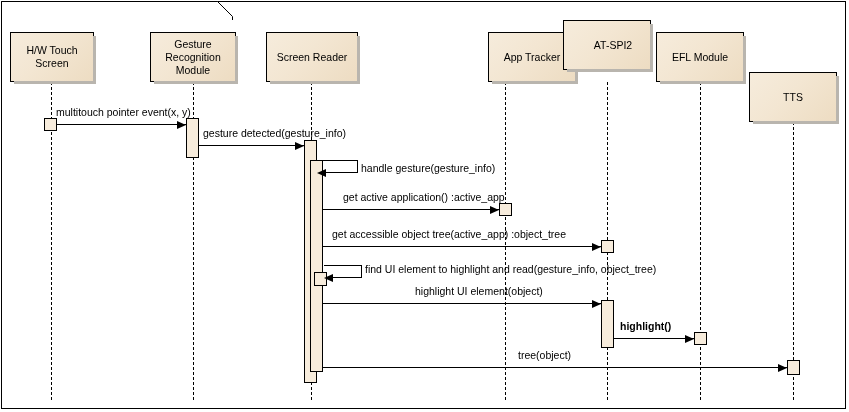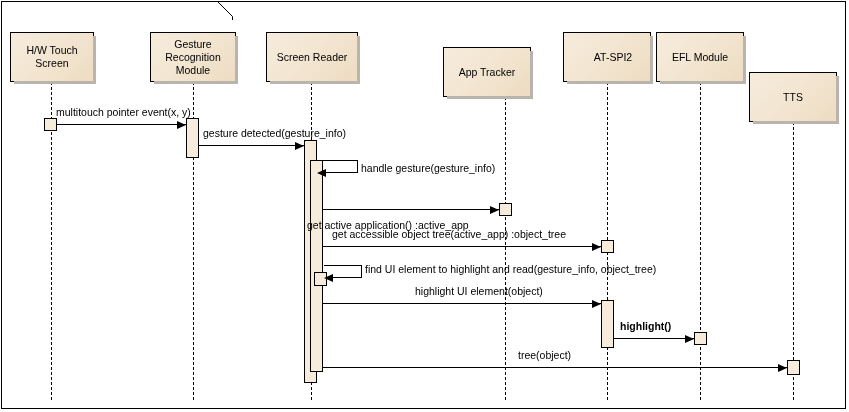--- a/index.html
+++ b/index.html
@@ -167,27 +167,27 @@
         <div class="shadow2"></div>
         <div>Gesture<br>Recognition<br>Module</div>
       </div>
       <div class="lifeline" style="left: 311px; top: 82px; height: 318px;"></div>
       <div class="lifeline-box" style="left: 266px; top: 32px; width: 92px; height: 50px;">
         <div class="shadow"></div>
         <div class="shadow2"></div>
         <div>Screen Reader</div>
       </div>
       <div class="lifeline" style="left: 505px; top: 82px; height: 318px;"></div>
-      <div class="lifeline-box" style="left: 443px; top: 32px; width: 88px; height: 50px; margin-top: 15px;">
+      <div class="lifeline-box" style="left: 488px; top: 32px; width: 88px; height: 50px;">
         <div class="shadow"></div>
         <div class="shadow2"></div>
         <div>App Tracker</div>
       </div>
       <div class="lifeline" style="left: 607px; top: 82px; height: 318px;"></div>
-      <div class="lifeline-box" style="left: 563px; top: 32px; width: 88px; height: 50px; padding-left: 12px;">
+      <div class="lifeline-box" style="left: 563px; top: 20px; width: 88px; height: 50px; padding-left: 12px;">
         <div class="shadow"></div>
         <div class="shadow2"></div>
         <div>AT-SPI2</div>
       </div>
       <div class="lifeline" style="left: 700px; top: 82px; height: 318px;"></div>
       <div class="lifeline-box" style="left: 656px; top: 32px; width: 88px; height: 50px;">
         <div class="shadow"></div>
         <div class="shadow2"></div>
         <div>EFL Module</div>
       </div>
@@ -215,21 +215,21 @@
       <div class="msg-arrow right" style="left: 177px; top: 121px;"></div>
       <div class="msg-label" style="left: 56px; top: 106px; text-align: right;">multitouch pointer event(x, y)</div>
       <div class="msg-line" style="left: 199px; top: 145px; width: 105px;"></div>
       <div class="msg-arrow right" style="left: 295px; top: 142px;"></div>
       <div class="msg-label" style="left: 203px; top: 127px;">gesture detected(gesture_info)</div>
       <div class="self-msg" style="left: 317px; top: 160px; width: 41px; height: 13px;"></div>
       <div class="msg-arrow left" style="left: 317px; top: 169px;"></div>
       <div class="msg-label" style="left: 361px; top: 162px;">handle gesture(gesture_info)</div>
       <div class="msg-line" style="left: 323px; top: 209px; width: 176px;"></div>
       <div class="msg-arrow right" style="left: 490px; top: 206px;"></div>
-      <div class="msg-label" style="left: 307px; top: 191px; margin-top: 28px;">get active application() :active_app</div>
+      <div class="msg-label" style="left: 343px; top: 191px;">get active application() :active_app</div>
       <div class="msg-line" style="left: 323px; top: 246px; width: 278px;"></div>
       <div class="msg-arrow right" style="left: 592px; top: 243px;"></div>
       <div class="msg-label" style="left: 332px; top: 228px;">get accessible object tree(active_app) :object_tree</div>
       <div class="self-msg" style="left: 324px; top: 265px; width: 38px; height: 13px;"></div>
       <div class="msg-arrow left" style="left: 324px; top: 274px;"></div>
       <div class="msg-label" style="left: 365px; top: 263px;">find UI element to highlight and read(gesture_info, object_tree)</div>
       <div class="msg-line" style="left: 323px; top: 303px; width: 278px;"></div>
       <div class="msg-arrow right" style="left: 592px; top: 300px;"></div>
       <div class="msg-label" style="left: 415px; top: 285px;">highlight UI element(object)</div>
       <div class="msg-line" style="left: 614px; top: 338px; width: 80px;"></div>

